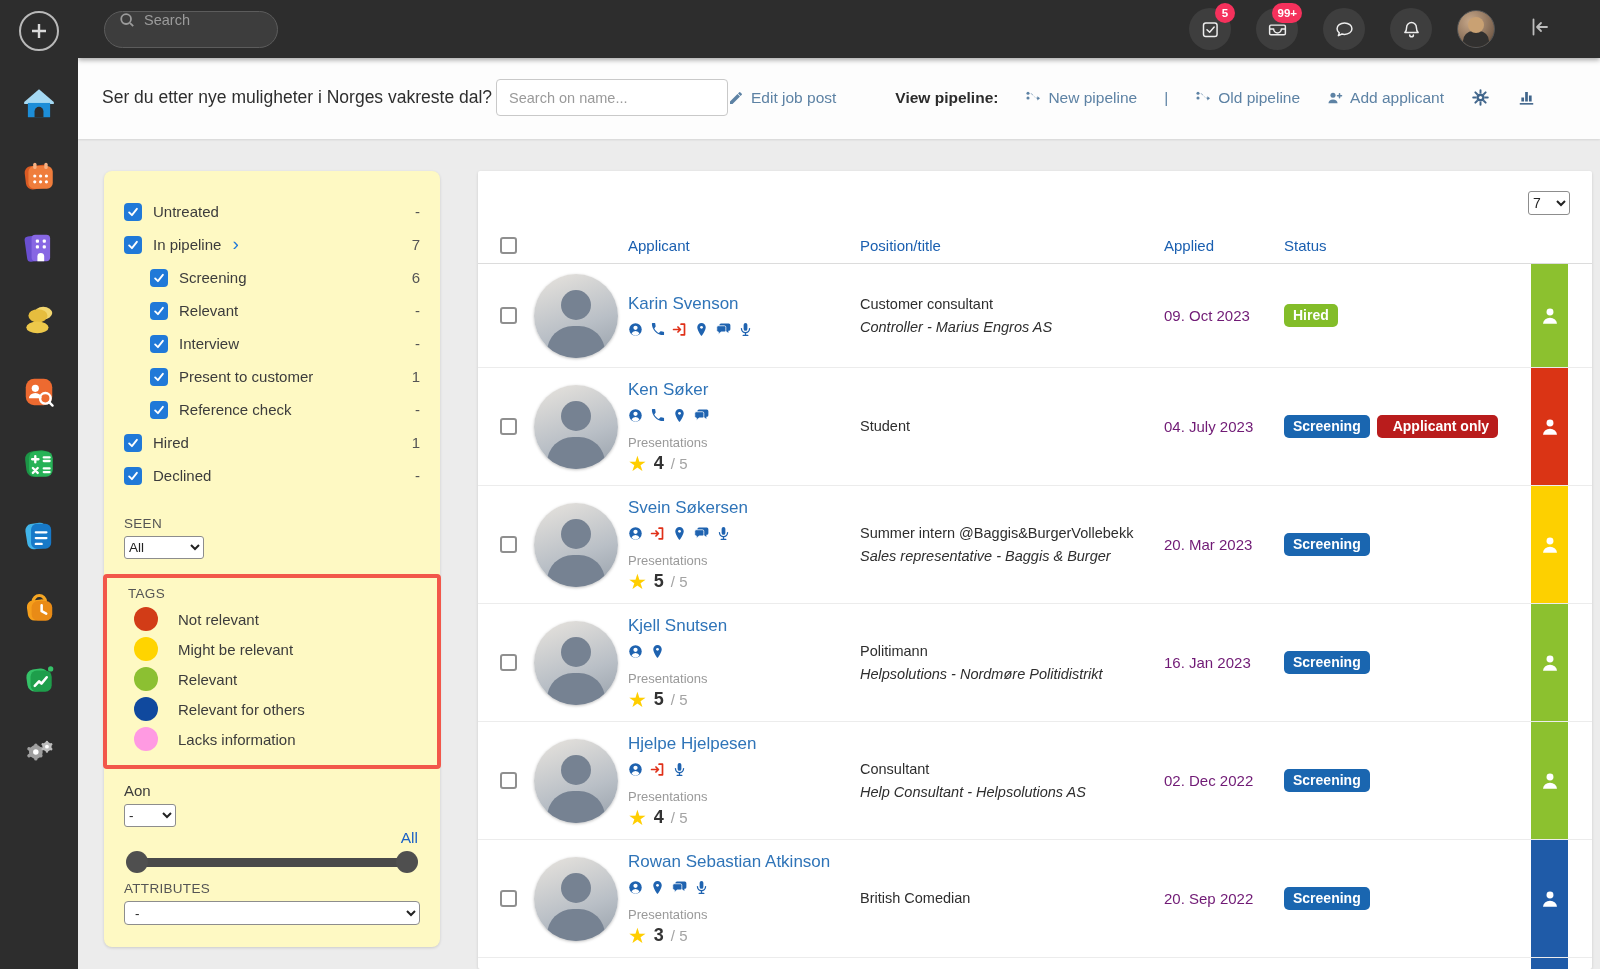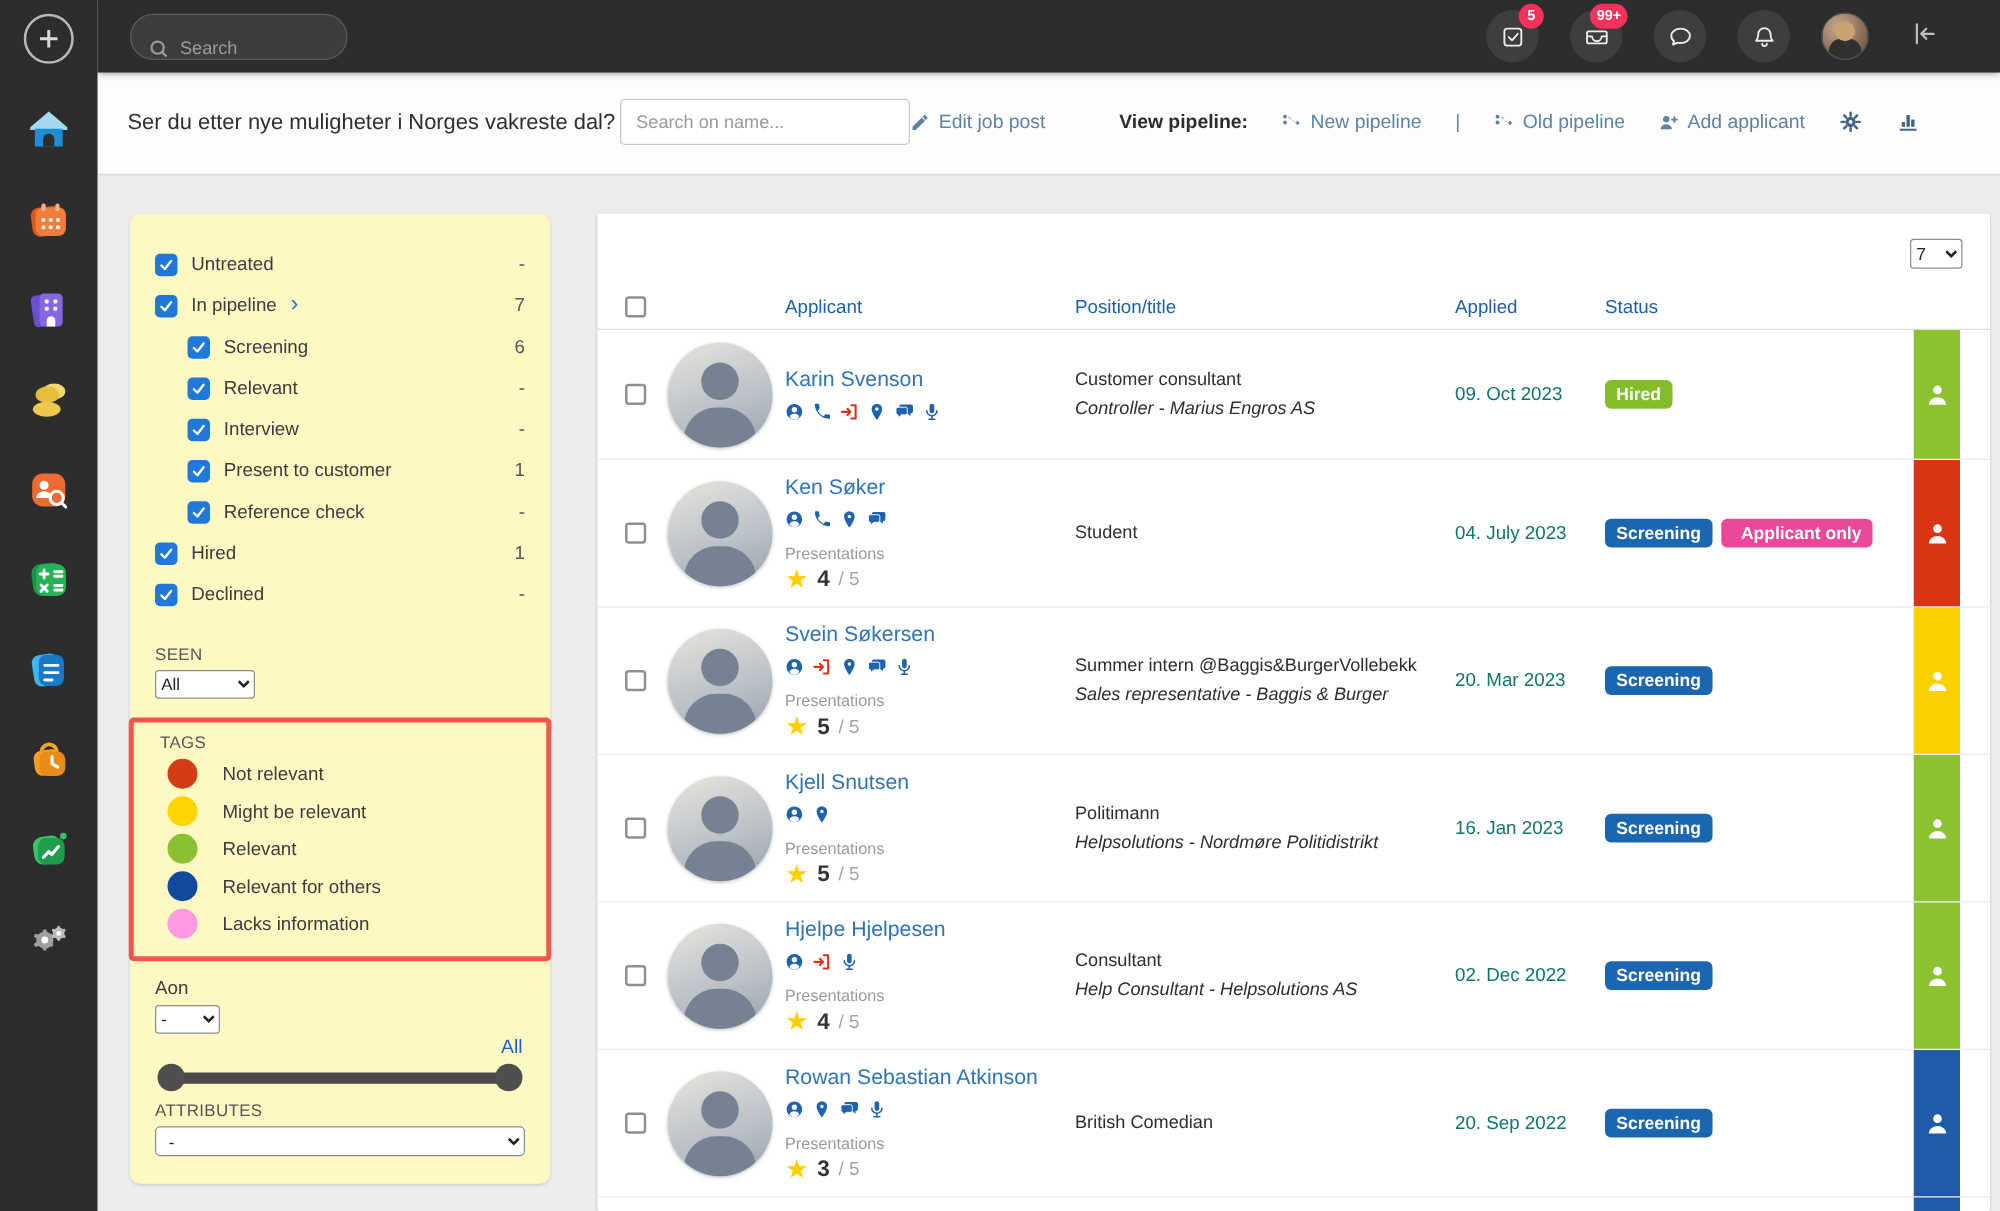--- a/index.html
+++ b/index.html
@@ -14,21 +14,21 @@
               display:flex; align-items:center; justify-content:center; cursor:pointer; }
   .plus-btn svg { width:18px; height:18px; stroke:#d9d9d9; stroke-width:2.4; }
   .rail-apps { display:flex; flex-direction:column; gap:36px; margin-top:35px; align-items:center; }
   .rail-apps .app-ic { width:36px; height:36px; cursor:pointer; }
 
   
   .main { flex:1; display:flex; flex-direction:column; min-width:0; }
   .topbar { height:58px; background:#2d2d2d; display:flex; align-items:center;
             padding:0 48px 0 26px; flex-shrink:0; box-shadow:0 2px 5px rgba(0,0,0,.35); z-index:4; }
   .tb-search { width:174px; height:37px; border-radius:19px; background:#3d3d3d;
-               border:1px solid #5c5c5c; display:flex; align-items:flex-end; gap:9px; padding:0 14px; }
+               border:1px solid #5c5c5c; display:flex; align-items:flex-start; gap:9px; padding:0 14px; }
   .tb-search svg { width:16px; height:16px; stroke:#9b9b9b; fill:none; stroke-width:2; flex-shrink:0;}
   .tb-search span { color:#9b9b9b; font-size:14.5px; }
   .tb-right { margin-left:auto; display:flex; align-items:center; gap:25px; }
   .tb-icbtn { position:relative; width:42px; height:42px; border-radius:50%; background:#3e3e3e;
               display:flex; align-items:center; justify-content:center; cursor:pointer; }
   .tb-icbtn svg { width:21px; height:21px; stroke:#ededed; fill:none; stroke-width:1.7;
                   stroke-linecap:round; stroke-linejoin:round; }
   .tb-badge { position:absolute; top:-5px; right:-4px; min-width:20px; height:20px; border-radius:10px;
               background:#f5315c; color:#fff; font-size:11.5px; font-weight:bold;
               display:flex; align-items:center; justify-content:center; padding:0 5px; }
@@ -132,21 +132,21 @@
   .ci { width:15px; height:15px; color:#1f63b0; cursor:pointer; fill:currentColor; }
   .ci-signin { color:#e03018; }
   .presents { margin-top:12px; }
   .presents-label { color:#9a9a9a; font-size:13px; }
   .rating { display:flex; align-items:center; gap:7px; margin-top:3px; }
   .star { color:#ffce00; font-size:21px; line-height:1; }
   .rating-val { font-size:18px; font-weight:bold; color:#333; }
   .rating-max { font-size:15px; color:#a3a3a3; }
   .cell-pos { font-size:14.5px; color:#2e2e2e; line-height:1.55; padding-right:16px;}
   .pos-sub { font-style:italic; }
-  .cell-date { font-size:15px; color:#0f766e; }
+  .cell-date { font-size:15px; color:#701a75; }
   .cell-status { display:flex; align-items:center; gap:7px; flex-wrap:wrap; }
   .badge { color:#fff; font-size:14px; font-weight:bold; padding:3px 9px 4px; border-radius:5px;
            white-space:nowrap; }
   .cell-edge { align-self:stretch; display:flex; align-items:center; justify-content:center; }
   .cell-edge svg { width:22px; height:22px; }
   .partial { height:11px; border-bottom:none; min-height:0; }
   .partial .cell-edge { min-height:11px; }
 </style>
 </head>
 <body>
@@ -636,21 +636,21 @@
         </div>
       </div>
     </div>
     <div class="cell-pos">
       <div>Student</div>
 
     </div>
     <div class="cell-date">04. July 2023</div>
     <div class="cell-status">
                 <span class="badge" style="background: rgb(26, 102, 176);">Screening</span>
-                <span class="badge" style="background: #ec4899; padding-left: 16px;">Applicant only</span>
+                <span class="badge" style="background: #b91c1c; padding-left: 16px;">Applicant only</span>
               </div>
     <div class="cell-edge" style="background: rgb(218, 52, 21);">
       <svg>
                   <use href="#edge-person"></use>
                 </svg>
     </div>
   </div>
 
   <div class="grid trow">
     <div class="cell-check">

